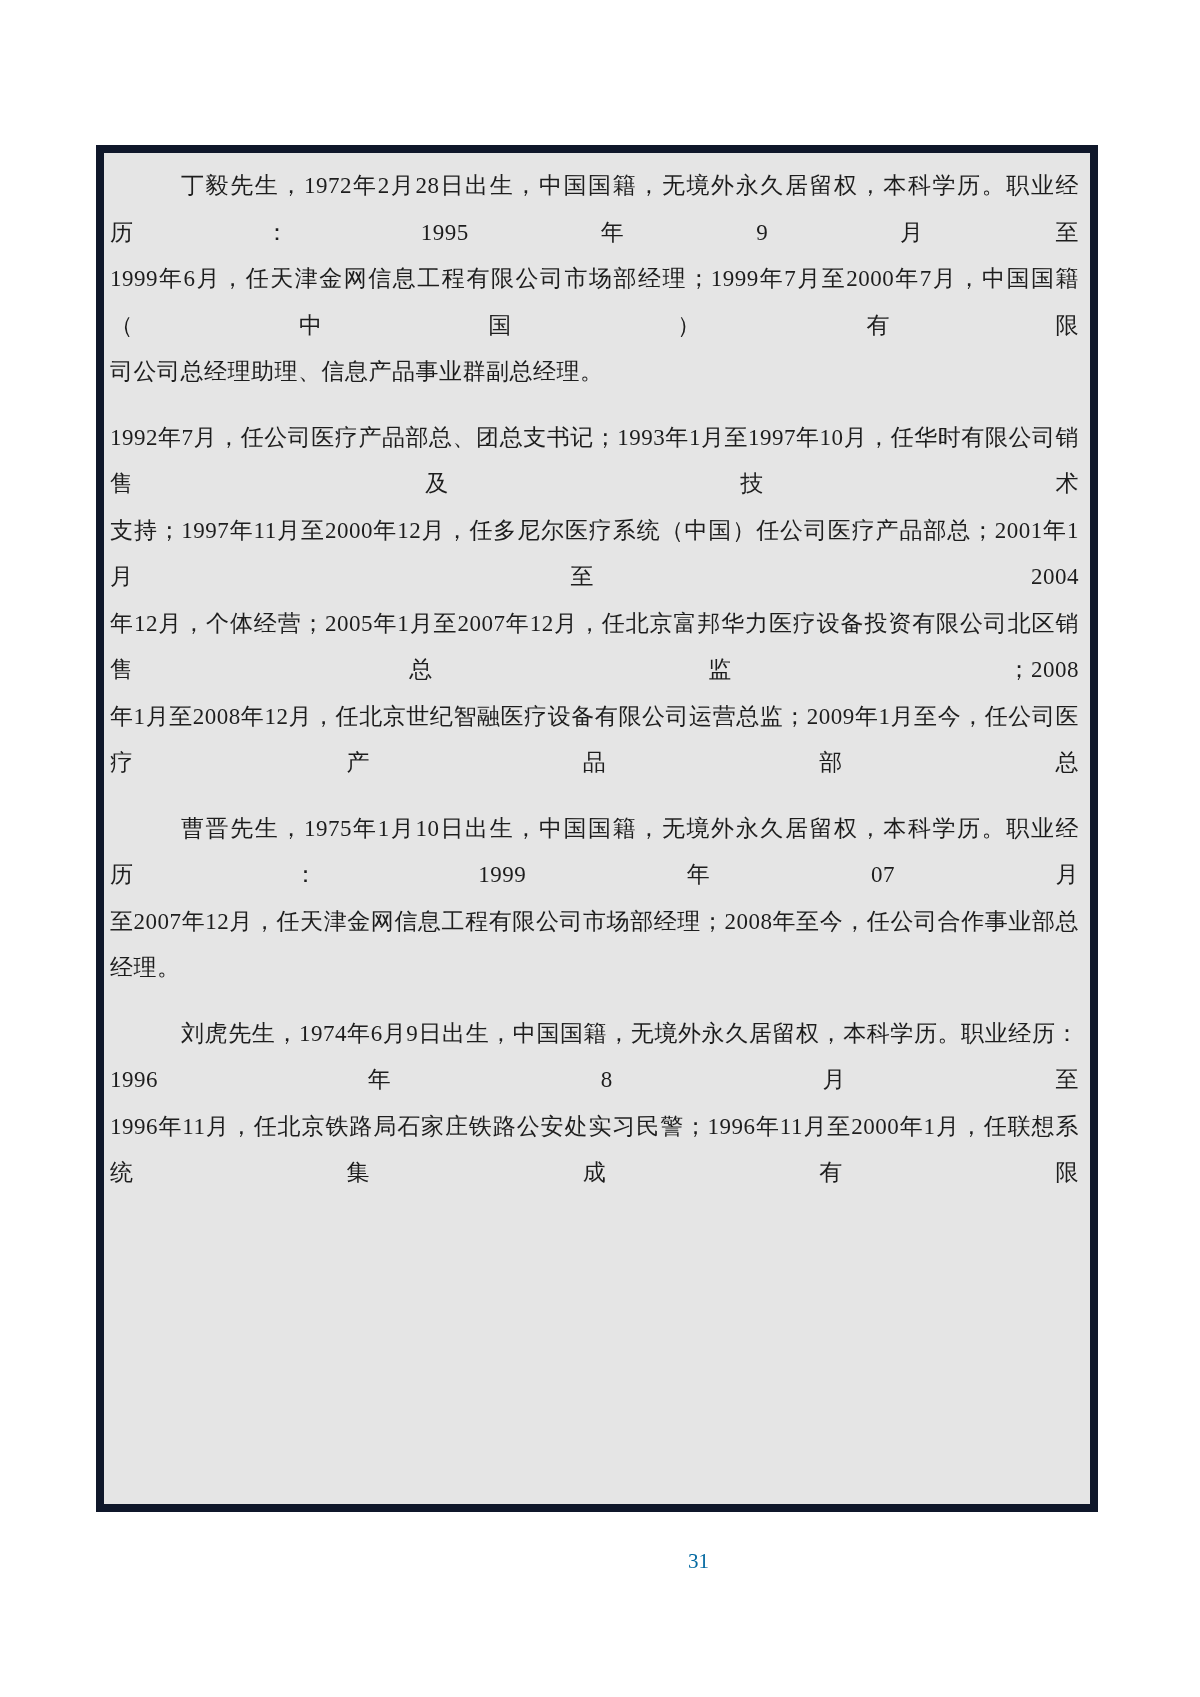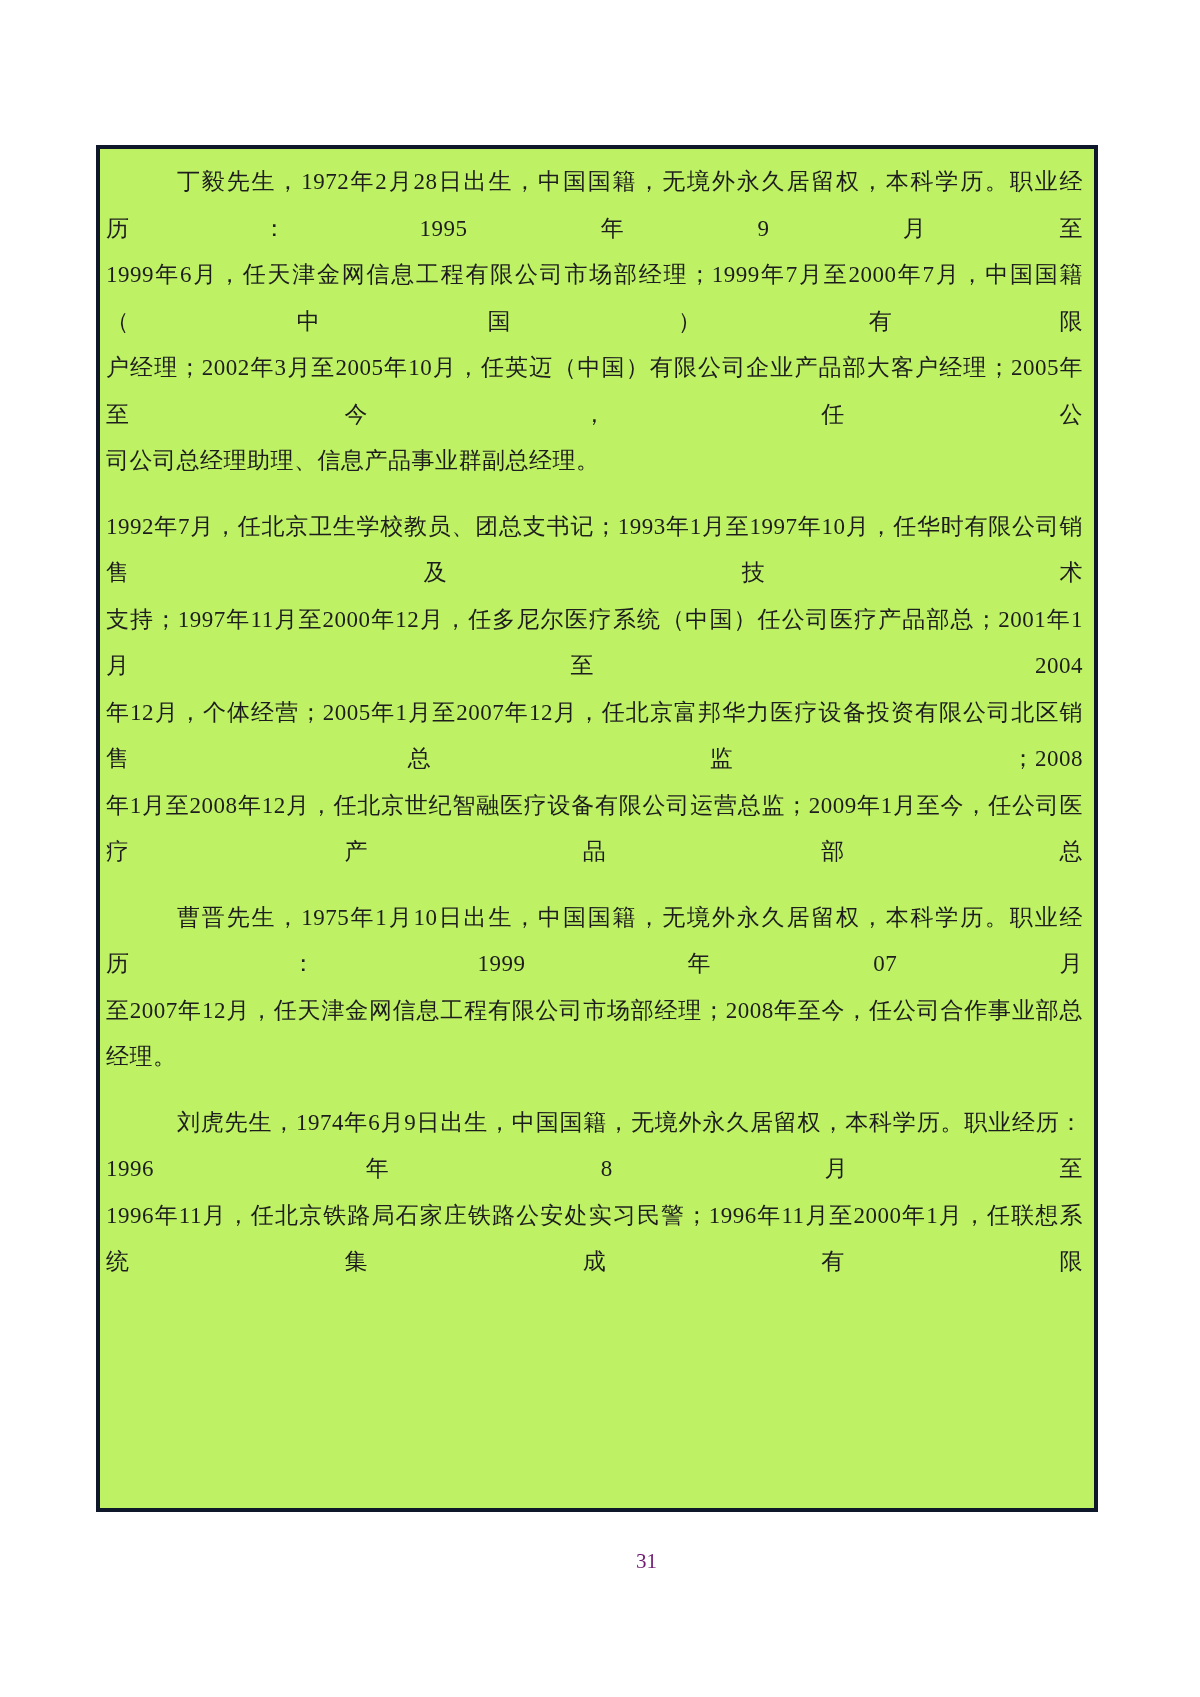--- a/index.html
+++ b/index.html
@@ -15,23 +15,23 @@
     overflow: hidden;
     font-family: "Liberation Serif", "DejaVu Serif", serif;
   }
   .content-box {
     position: absolute;
     left: 96px;
     top: 145px;
     width: 1002px;
     height: 1367px;
     box-sizing: border-box;
-    border: 4px solid #0f172a;
+    border: 8px solid #0f172a;
     padding: 10px 11px 0 6px;
-    background: #bef264;
+    background: #e5e5e5;
   }
   .para {
     margin: 0 0 19px 0;
   }
   .line {
     font-size: 23px;
     line-height: 46.5px;
     color: #1d1d1d;
     text-align: justify;
     text-align-last: justify;
@@ -41,40 +41,39 @@
   }
   .line.first {
     text-indent: 71px;
   }
   .line.last {
     text-align-last: left;
     -moz-text-align-last: left;
   }
   .page-number {
     position: absolute;
-    left: 636px;
+    left: 688px;
     top: 1549px;
     font-size: 21px;
-    color: #701a75;
+    color: #0369a1;
     font-family: "Liberation Serif", "DejaVu Serif", serif;
   }
 </style>
 </head>
 <body>
 
 <div class="page">
   <div class="content-box" id="bio-box">
       <div class="para">
         <div class="line first">丁毅先生，1972年2月28日出生，中国国籍，无境外永久居留权，本科学历。职业经历：1995年9月至</div>
         <div class="line">1999年6月，任天津金网信息工程有限公司市场部经理；1999年7月至2000年7月，中国国籍（中国）有限</div>
-        <div class="line">户经理；2002年3月至2005年10月，任英迈（中国）有限公司企业产品部大客户经理；2005年至今，任公</div>
         <div class="line last">司公司总经理助理、信息产品事业群副总经理。</div>
       </div>
       <div class="para">
-        <div class="line">1992年7月，任北京卫生学校教员、团总支书记；1993年1月至1997年10月，任华时有限公司销售及技术</div>
+        <div class="line">1992年7月，任公司医疗产品部总、团总支书记；1993年1月至1997年10月，任华时有限公司销售及技术</div>
         <div class="line">支持；1997年11月至2000年12月，任多尼尔医疗系统（中国）任公司医疗产品部总；2001年1月至2004</div>
         <div class="line">年12月，个体经营；2005年1月至2007年12月，任北京富邦华力医疗设备投资有限公司北区销售总监；2008</div>
         <div class="line">年1月至2008年12月，任北京世纪智融医疗设备有限公司运营总监；2009年1月至今，任公司医疗产品部总</div>
       </div>
       <div class="para">
         <div class="line first">曹晋先生，1975年1月10日出生，中国国籍，无境外永久居留权，本科学历。职业经历：1999年07月</div>
         <div class="line last">至2007年12月，任天津金网信息工程有限公司市场部经理；2008年至今，任公司合作事业部总经理。</div>
       </div>
       <div class="para">
         <div class="line first">刘虎先生，1974年6月9日出生，中国国籍，无境外永久居留权，本科学历。职业经历：1996年8月至</div>

